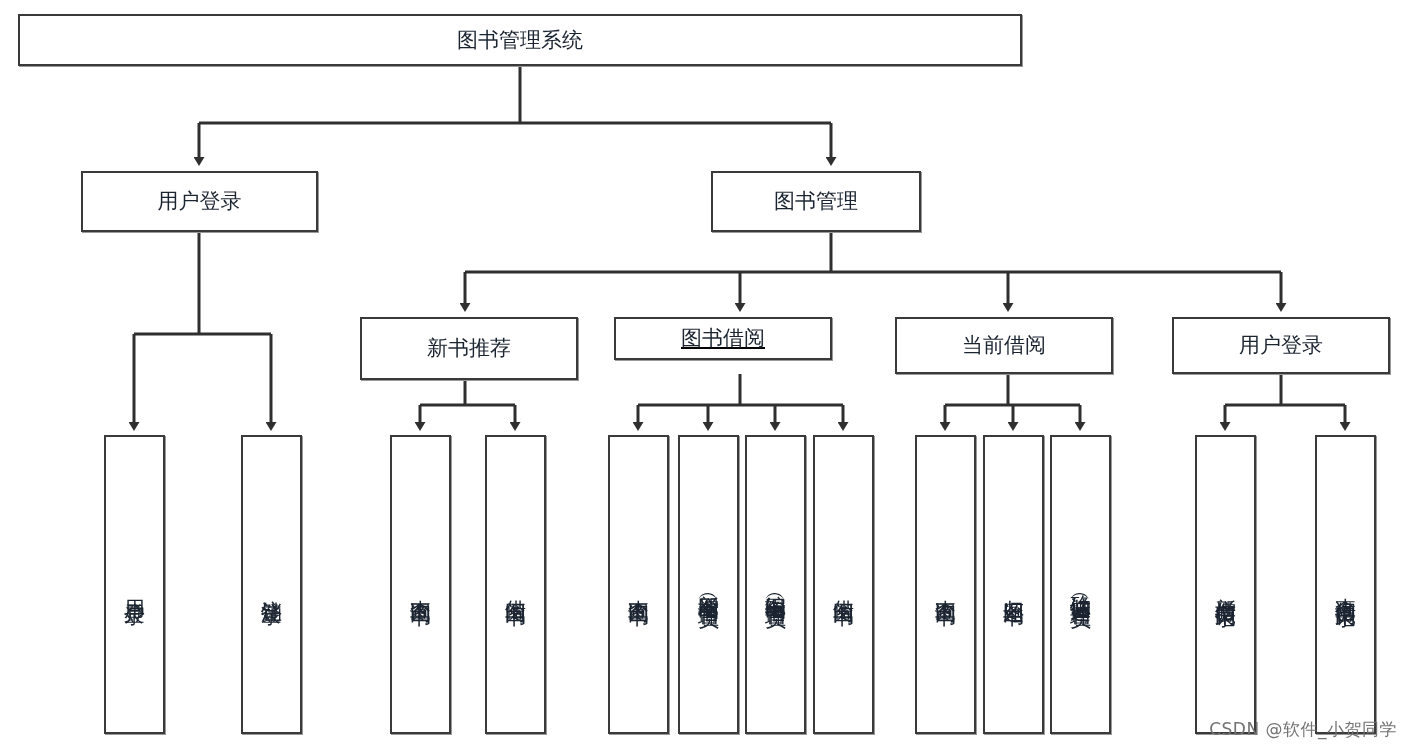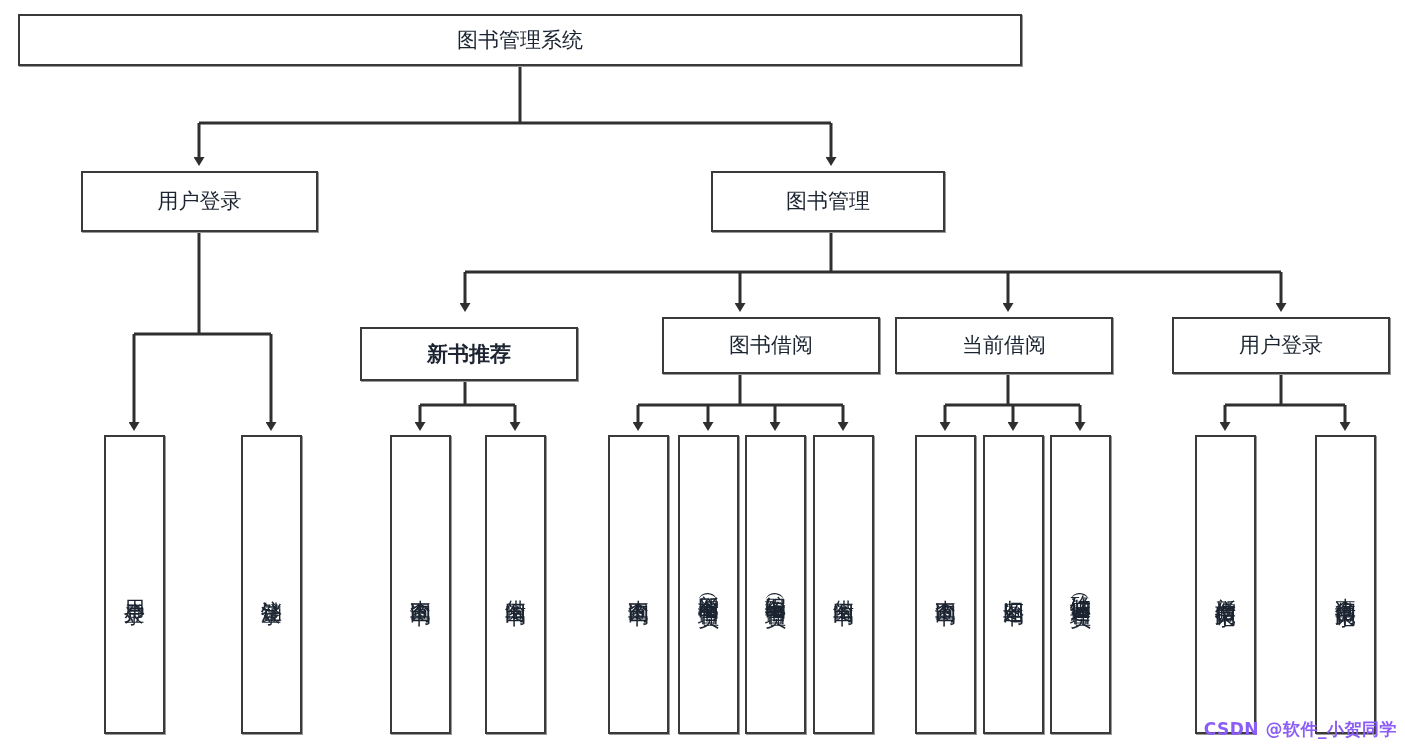--- a/index.html
+++ b/index.html
@@ -55,24 +55,23 @@
     font-size: 21px;
     letter-spacing: 2px;
     line-height: 1.05;
     white-space: nowrap;
   }
   .watermark {
     position: absolute;
     right: 8px;
     bottom: 6px;
     font-size: 17px;
-    color: #8b5cf6;
+    color: #737373;
     white-space: nowrap;
     letter-spacing: 0.5px;
-    font-weight: bold;
   }
 </style>
 </head>
 <body>
 
 <div id="canvas">
 
   <svg class="edges" viewBox="0 0 1405 747">
     <defs>
       <marker id="arrow" markerWidth="9" markerHeight="11" refX="1" refY="5.5" orient="auto" markerUnits="userSpaceOnUse">
@@ -123,28 +122,28 @@
     </g>
   </svg>
 
   <div class="node horiz" style="left:18px; top:14px; width:1004px; height:52px;">
     <span class="label">图书管理系统</span>
   </div>
 
   <div class="node horiz" style="left:81px; top:171px; width:237px; height:61px;">
     <span class="label">用户登录</span>
   </div>
-  <div class="node horiz" style="left:711px; top:171px; width:234px; height:61px;">
+  <div class="node horiz" style="left:711px; top:171px; width:210px; height:61px;">
     <span class="label">图书管理</span>
   </div>
 
-  <div class="node horiz" style="left:360px; top:327px; width:218px; height:54px;font-weight:bold;">
+  <div class="node horiz" style="left:360px; top:317px; width:218px; height:63px;">
     <span class="label">新书推荐</span>
   </div>
-  <div class="node horiz" style="left:662px; top:317px; width:218px; height:57px;">
+  <div class="node horiz" style="left:614px; top:317px; width:218px; height:43px;text-decoration:underline;">
     <span class="label">图书借阅</span>
   </div>
   <div class="node horiz" style="left:895px; top:317px; width:218px; height:57px;">
     <span class="label">当前借阅</span>
   </div>
   <div class="node horiz" style="left:1172px; top:317px; width:218px; height:57px;">
     <span class="label">用户登录</span>
   </div>
 
   <div class="node vert" style="left:104px; top:435px; width:61px; height:299px;">

